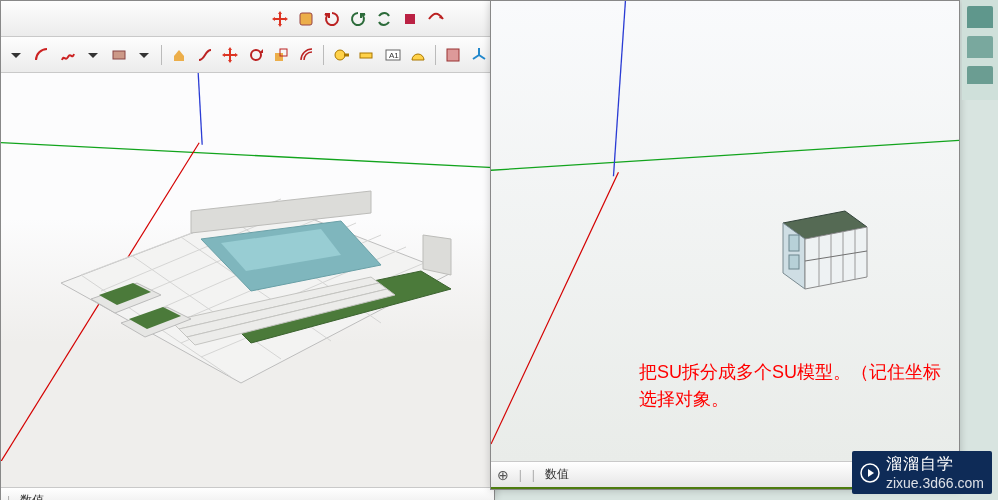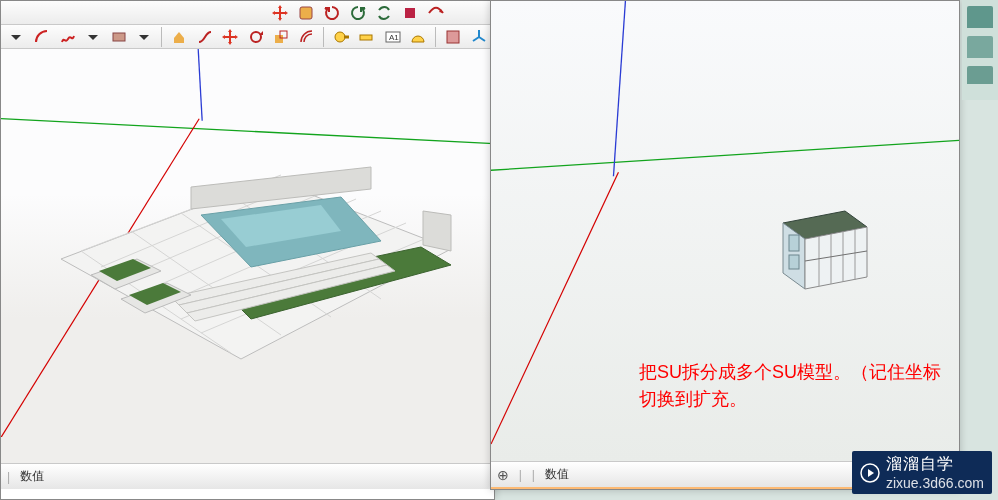--- a/index.html
+++ b/index.html
@@ -16,30 +16,30 @@
       position: absolute;
       background: #fff;
       border: 1px solid #888;
       box-shadow: 0 0 8px rgba(0,0,0,0.2);
     }
     .window-left {
       left: 0; top: 0; width: 495px; height: 500px;
     }
     .window-right {
       left: 490px; top: 0; width: 470px; height: 490px;
-      background: #fdba74;
+      background: #4d7c0f;
     }
     .toolbar {
       display: flex;
       align-items: center;
       gap: 3px;
       padding: 2px 4px;
       background: linear-gradient(#fdfdfd, #ececec);
       border-bottom: 1px solid #c9c9c9;
-      height: 24px;
+      height: 36px;
     }
     .tool-btn {
       width: 23px;
       height: 23px;
       display: flex;
       align-items: center;
       justify-content: center;
       border: 1px solid transparent;
       border-radius: 3px;
       cursor: pointer;
@@ -347,21 +347,21 @@
         <line x1="70" y1="33" x2="70" y2="83"></line>
         <line x1="82" y1="31" x2="82" y2="81"></line>
         <line x1="94" y1="29" x2="94" y2="79"></line>
       </g>
 
       <line x1="44" y1="60" x2="106" y2="50" stroke="#707070"></line>
     </svg>
 
     <div class="annotation" style="left:148px; top:358px;">
       <div>把SU拆分成多个SU模型。（记住坐标</div>
-      <div>切换到扩充。</div>
+      <div>选择对象。</div>
     </div>
   </div>
 
   <div class="statusbar">
     <span style="font-size:14px;color:#555">⊕</span>
     <span class="sep2">|</span>
     <span class="sep2">|</span>
     <span>数值</span>
   </div>
 </div>

